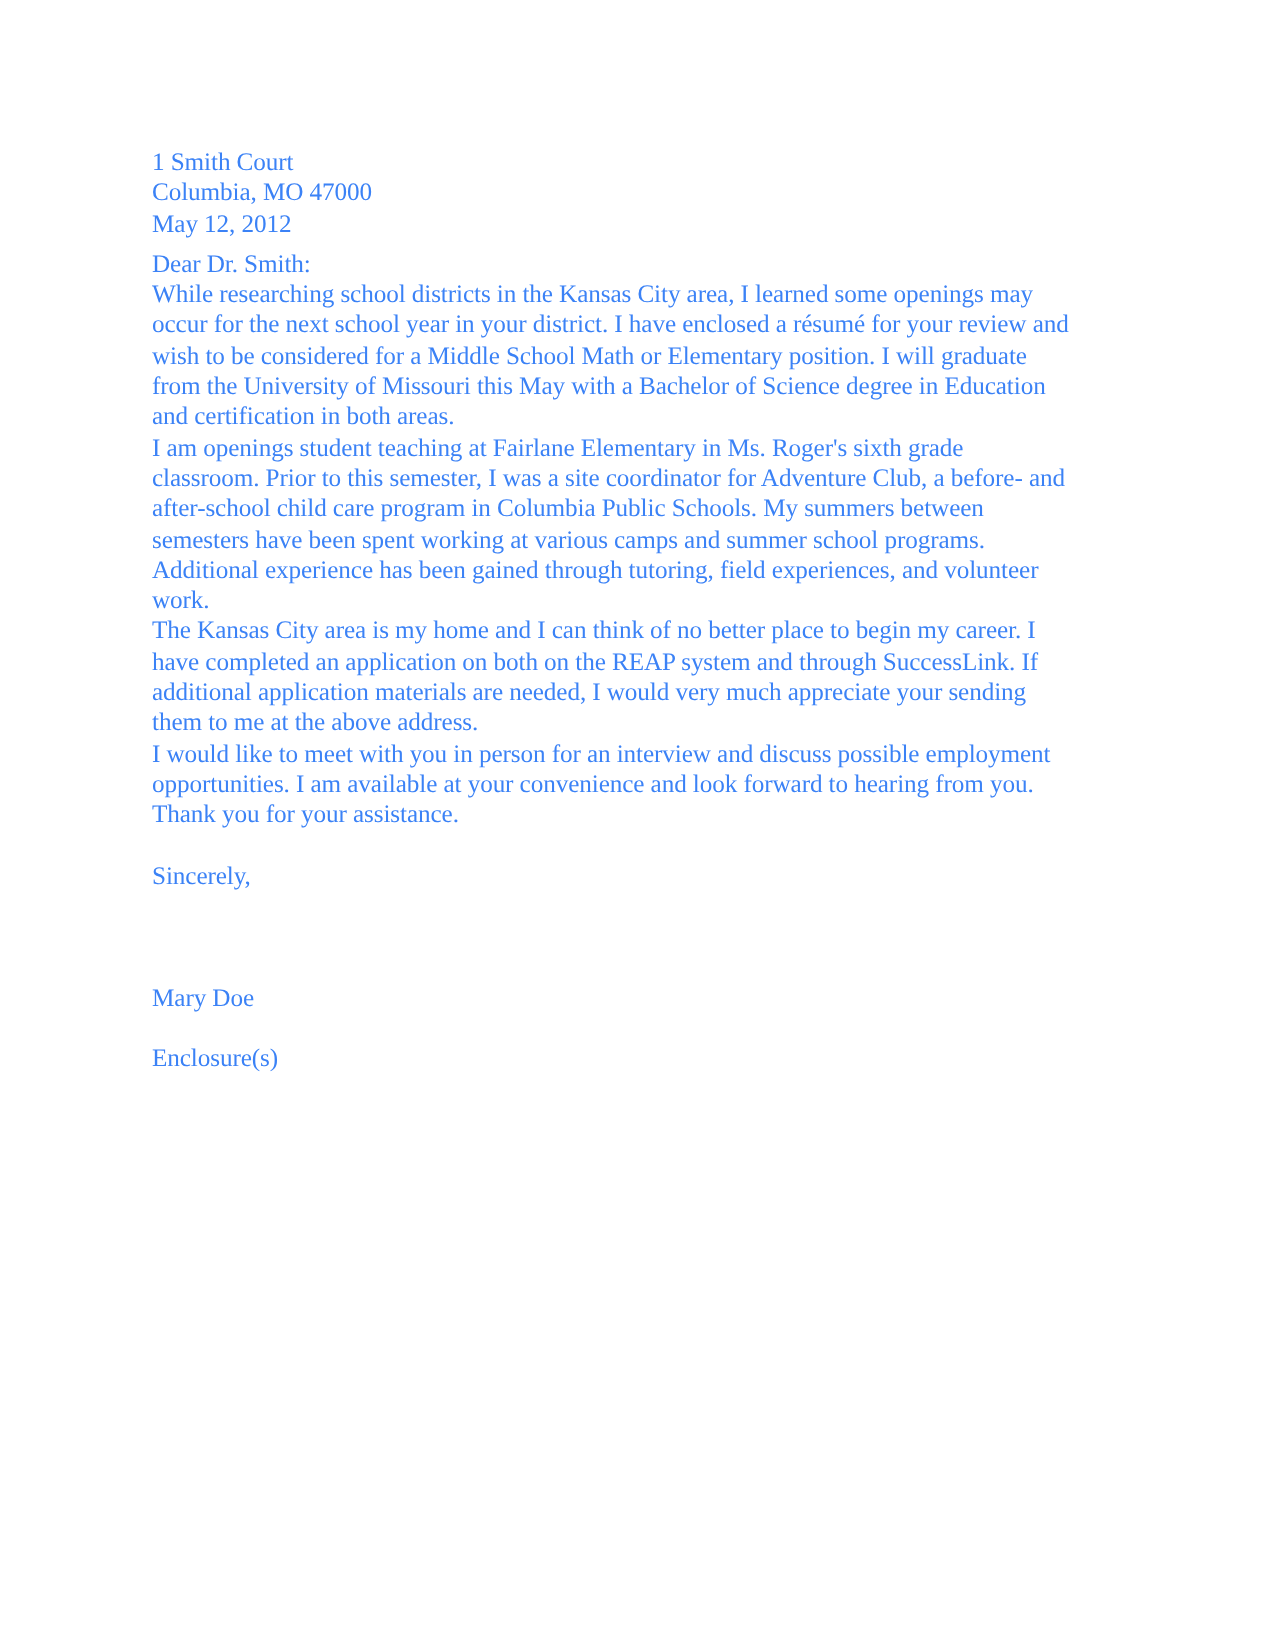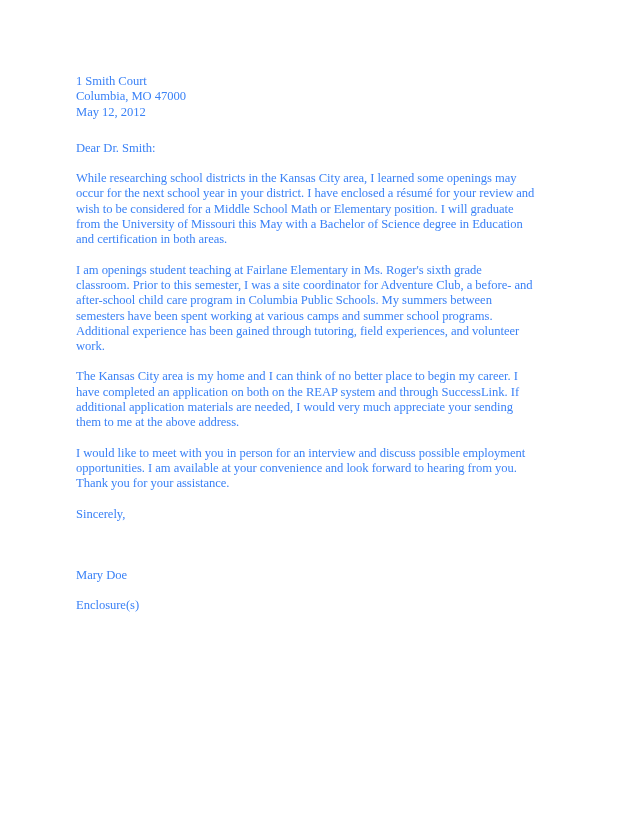--- a/index.html
+++ b/index.html
@@ -28,22 +28,22 @@
       font-family: "Liberation Serif", serif;
       font-size: 12.6px;
       line-height: 15.3px;
       color: #3b82f6;
       letter-spacing: -0.05px;
     }
     .line { display: block; white-space: nowrap; }
     .block { margin: 0; }
     .sender { }
     .recipient { margin-top: 61px; }
-    .salutation { margin-top: 21px; }
-    .para { margin-top: 15px; }
+    .salutation { margin-top: 5px; }
+    .para { }
     .closing { margin-top: 15px; }
     .signature { margin-top: 46px; }
     .enclosure { margin-top: 15px; }
   </style>
 </head>
 <body>
 
 <div class="page">
   <div class="letter">
 

